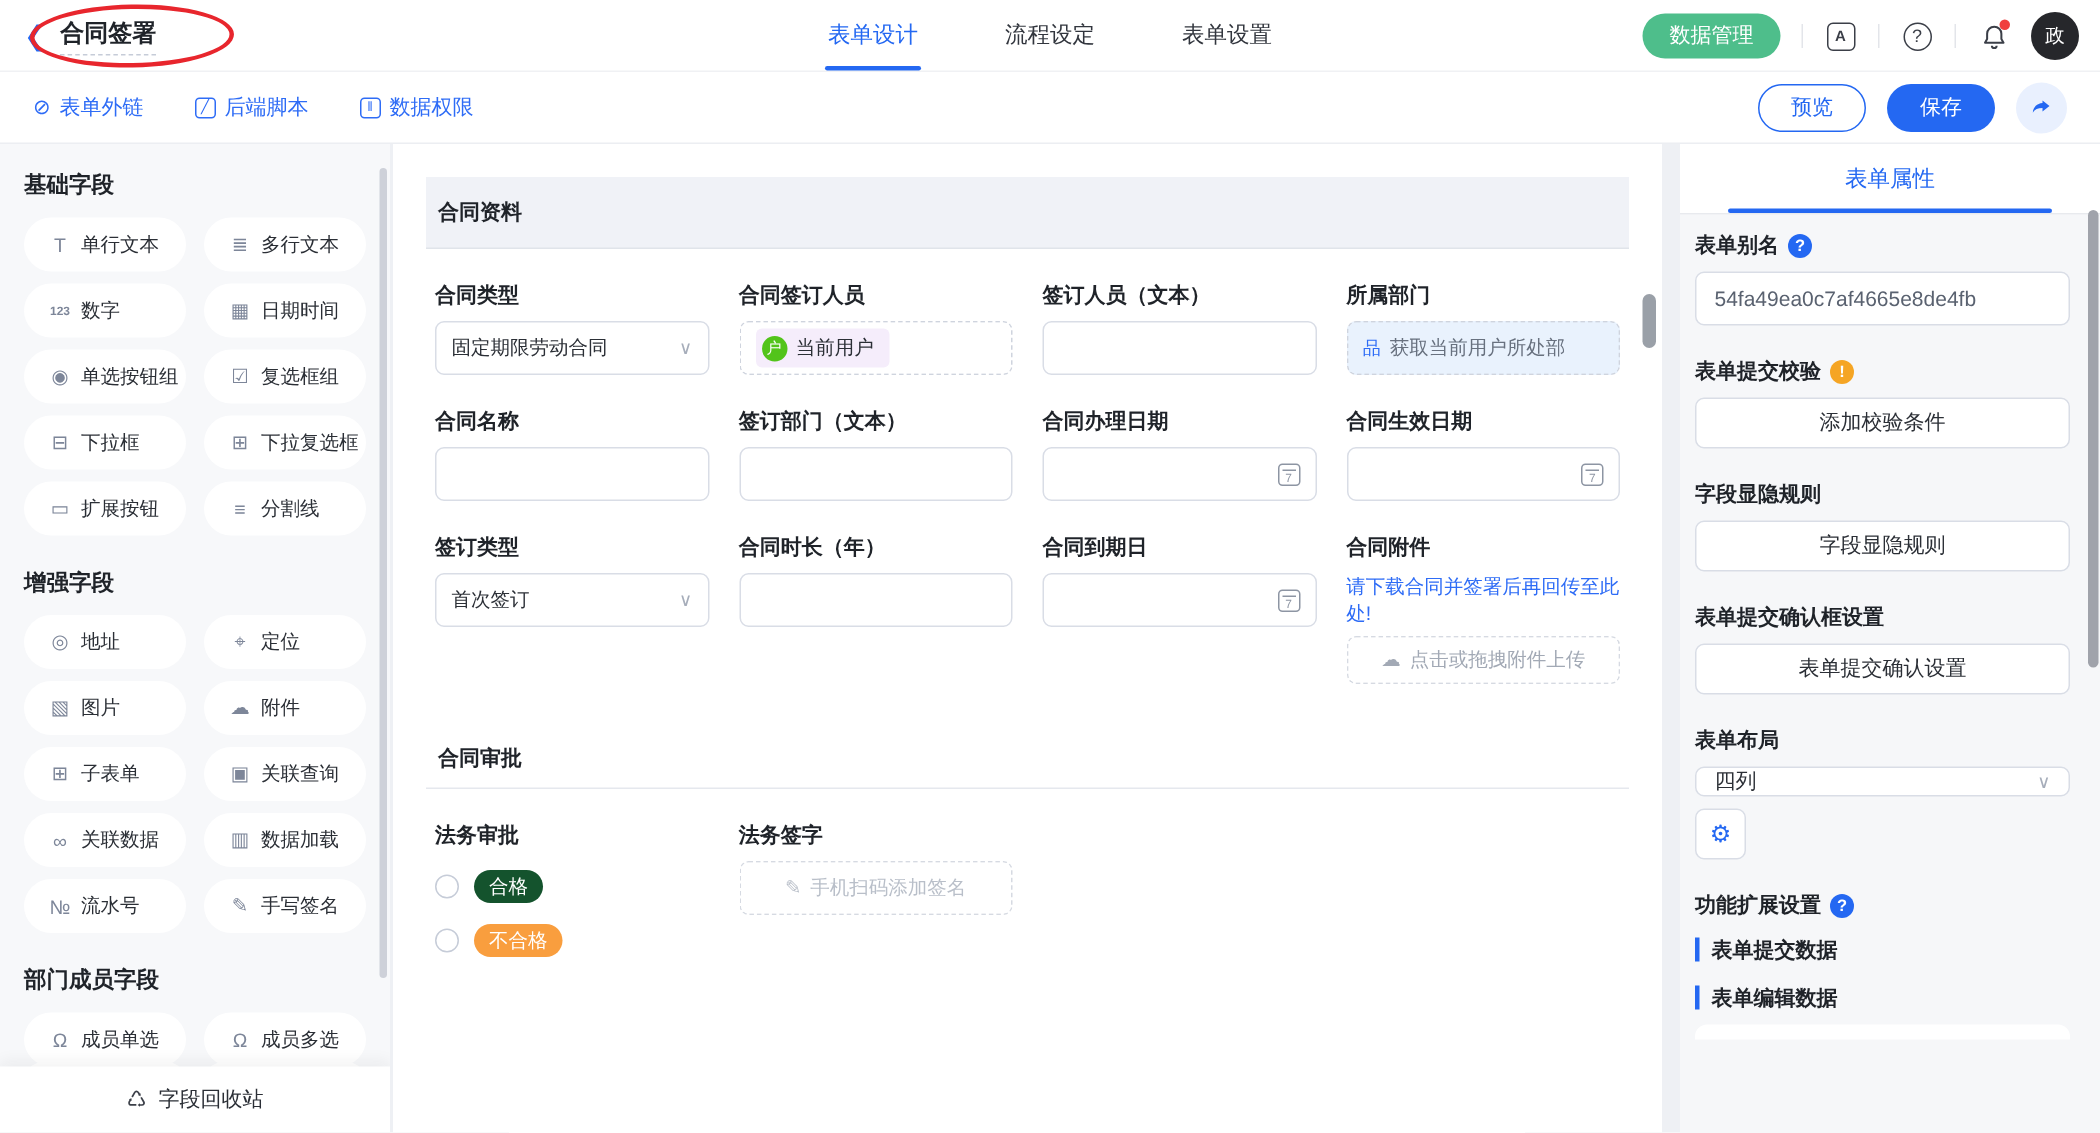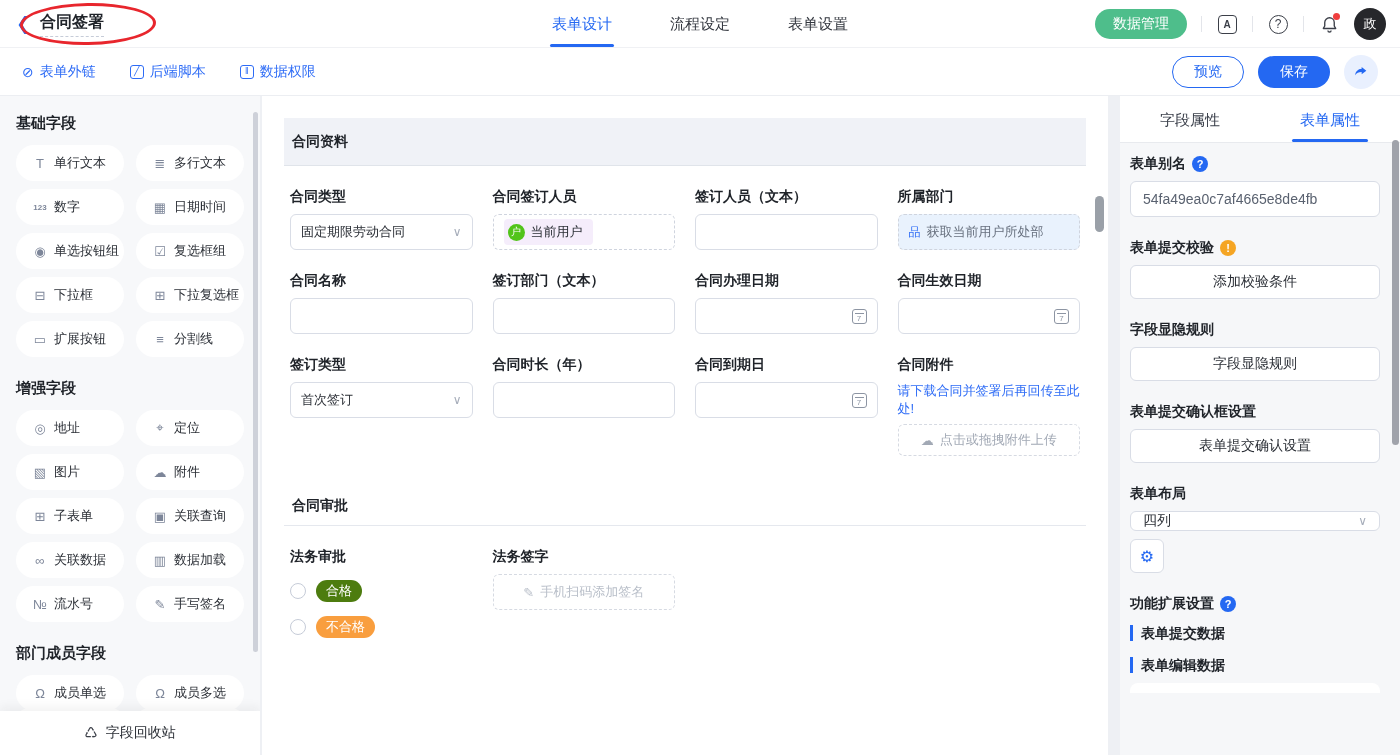--- a/index.html
+++ b/index.html
@@ -396,21 +396,21 @@
         </div>
       </div>
     </div>
   <div class="sec-band plain">合同审批</div>
   <div class="fields-area">
       <div class="field-row">
         <div class="field">
           <div class="field-label">法务审批</div>
           <div class="radio-opt">
             <span class="radio-circ"></span>
-            <span class="opt-tag" style="background: #4d7c0f;">合格</span>
+            <span class="opt-tag" style="background: #14532d;">合格</span>
           </div>
           <div class="radio-opt">
             <span class="radio-circ"></span>
             <span class="opt-tag" style="background: rgb(249, 158, 62);">不合格</span>
           </div>
         </div>
         <div class="field">
           <div class="field-label">法务签字</div>
           <div class="sign-box">
             <span>✎</span>
@@ -419,21 +419,20 @@
         </div>
         <div></div>
         <div></div>
       </div>
     </div>
   <div class="canvas-scroll"></div>
 </main>
 
 <aside class="panel">
   <div class="panel-tabs">
-    <div class="panel-tab">字段属性</div>
     <div class="panel-tab active">表单属性</div>
   </div>
   <div class="panel-body">
     <div class="p-group first">
       <div class="p-label">
         <span>表单别名</span>
         <span class="mini-circ blue">?</span>
       </div>
       <div class="p-input">54fa49ea0c7af4665e8de4fb</div>
     </div>

